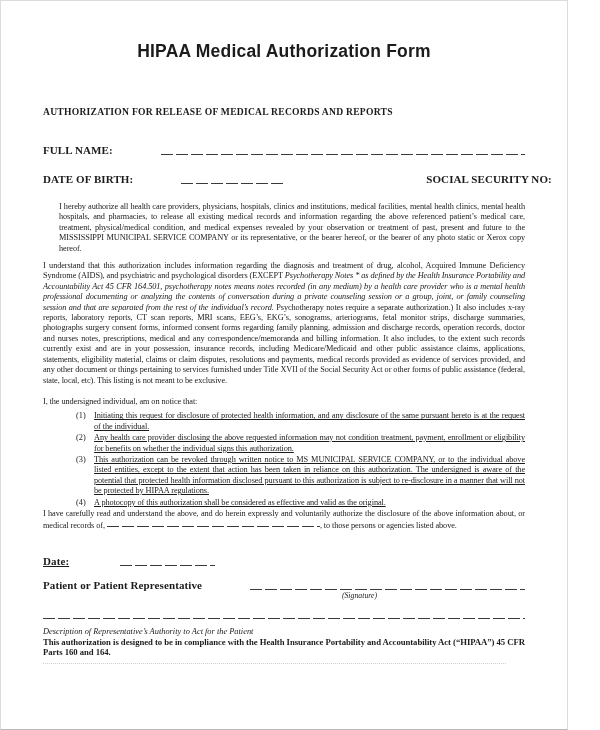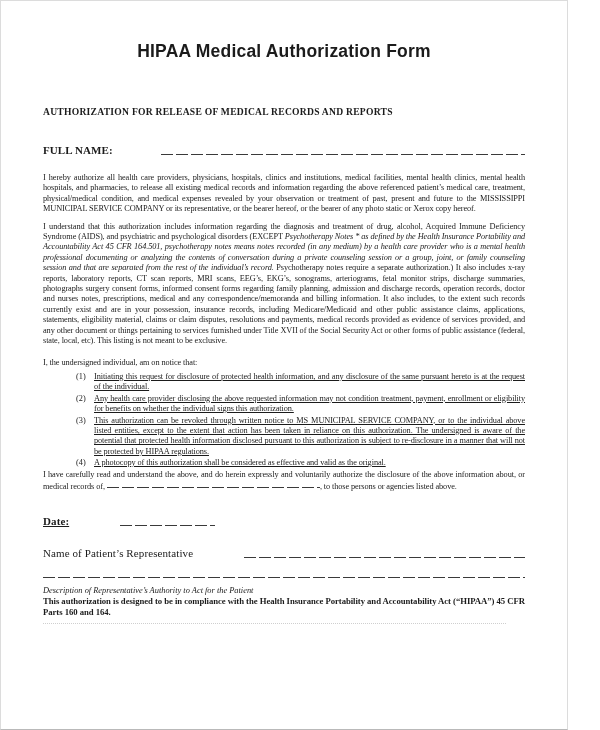--- a/index.html
+++ b/index.html
@@ -69,21 +69,21 @@
     position:absolute; left:0; right:0; bottom:1px; height:1px;
     background:repeating-linear-gradient(90deg,#3a3a3a 0 12px,rgba(0,0,0,0) 12px 15px);
   }
   
   .para{
     font-size:8.3px;
     line-height:10.4px;
     text-align:justify;
     letter-spacing:-0.1px;
   }
-  .p-authorize{ margin-top:17px; }
+  .p-authorize{ margin-top:17px;margin-left:16px; }
   .p-understand{ margin-top:7px; }
   .p-notice-intro{ margin-top:11px; text-align:left;font-family:Liberation Serif, serif; }
   .p-read{ }
   .italic{ font-style:italic; }
   
   .notice-list{ margin-top:4px; }
   .notice-item{
     display:flex;
     margin-bottom:1px;
   }
@@ -148,20 +148,27 @@
 
   <div class="doc-title">HIPAA Medical Authorization Form</div>
 
   <div class="doc-subtitle">AUTHORIZATION FOR RELEASE OF MEDICAL RECORDS AND REPORTS</div>
 
   <div class="field-row row-fullname">
     <span class="lbl">FULL NAME:</span>
     <span class="blank ml"></span>
   </div>
 
+  <div class="field-row row-dob">
+    <span class="lbl">DATE OF BIRTH:</span>
+    <span class="blank w103"></span>
+    <span class="spacer56"></span>
+    <span class="lbl">SOCIAL SECURITY NO:</span>
+    <span class="blank ml"></span>
+  </div>
 
   <div class="para p-authorize">I hereby authorize all health care providers, physicians, hospitals, clinics and institutions, medical facilities, mental health clinics, mental health hospitals, and pharmacies, to release all existing medical records and information regarding the above referenced patient’s medical care, treatment, physical/medical condition, and medical expenses revealed by your observation or treatment of past, present and future to the  MISSISSIPPI MUNICIPAL SERVICE COMPANY or its representative, or the bearer hereof, or the bearer of any photo static or Xerox copy hereof.</div>
 
   <div class="para p-understand"><span>I understand that this authorization includes information regarding the diagnosis and treatment of drug, alcohol, Acquired Immune Deficiency Syndrome (AIDS), and psychiatric and psychological disorders (EXCEPT </span><span class="italic">Psychotherapy Notes * as defined by the Health Insurance Portability and Accountability Act 45 CFR 164.501, psychotherapy notes means notes recorded (in any medium) by a health care provider who is a mental health professional documenting or analyzing the contents of conversation during a private counseling session or a group, joint, or family counseling session and that are separated from the rest of the individual’s record.</span><span>  Psychotherapy notes require a separate authorization.)  It also includes x-ray reports, laboratory reports, CT scan reports, MRI scans, EEG’s, EKG’s, sonograms, arteriograms, fetal monitor strips, discharge summaries, photographs surgery consent forms, informed consent forms regarding family planning, admission and discharge records, operation records, doctor and nurses notes, prescriptions, medical and any correspondence/memoranda and billing information.  It also includes, to the extent such records currently exist and are in your possession, insurance records, including Medicare/Medicaid and other public assistance claims, applications, statements, eligibility material, claims or claim disputes, resolutions and payments, medical records provided as evidence of services provided, and any other document or things pertaining to services furnished under Title XVII of the Social Security Act or other forms of public assistance (federal, state, local, etc).  This listing is not meant to be exclusive.</span></div>
 
   <div class="para p-notice-intro">I, the undersigned individual, am on notice that:</div>
 
   <div class="notice-list">
     <div class="notice-item">
       <span class="notice-num">(1)</span>
@@ -181,25 +188,26 @@
     </div>
   </div>
 
   <div class="para p-read"><span>I have carefully read and understand the above, and do herein expressly and voluntarily authorize the disclosure of the above information about, or medical records of, </span><span class="blank-inline"></span><span>, to those persons or agencies listed above.</span></div>
 
   <div class="field-row row-date">
     <span class="lbl">Date:</span>
     <span class="blank w95"></span>
   </div>
 
-
-  <div class="field-row row-rep-name">
-    <span class="lbl">Name of Patient’s Representative</span>
-    <span class="blank w95" style="flex:1 1 auto;"></span>
-  </div>
+  <div class="field-row row-patient-rep">
+    <span class="lbl">Patient or Patient Representative</span>
+    <span class="blank ml"></span>
+  </div>
+  <div class="caption-row caption-signature">(Signature)</div>
+
 
 
   <div class="full-line"></div>
   <div class="authority-caption">Description of Representative’s Authority to Act for the Patient</div>
 
   <div class="compliance">This authorization is designed to be in compliance with the Health Insurance Portability and Accountability Act (“HIPAA”) 45 CFR Parts 160 and 164.</div>
 
   <div class="scan-artifact"></div>
 
 </div>

